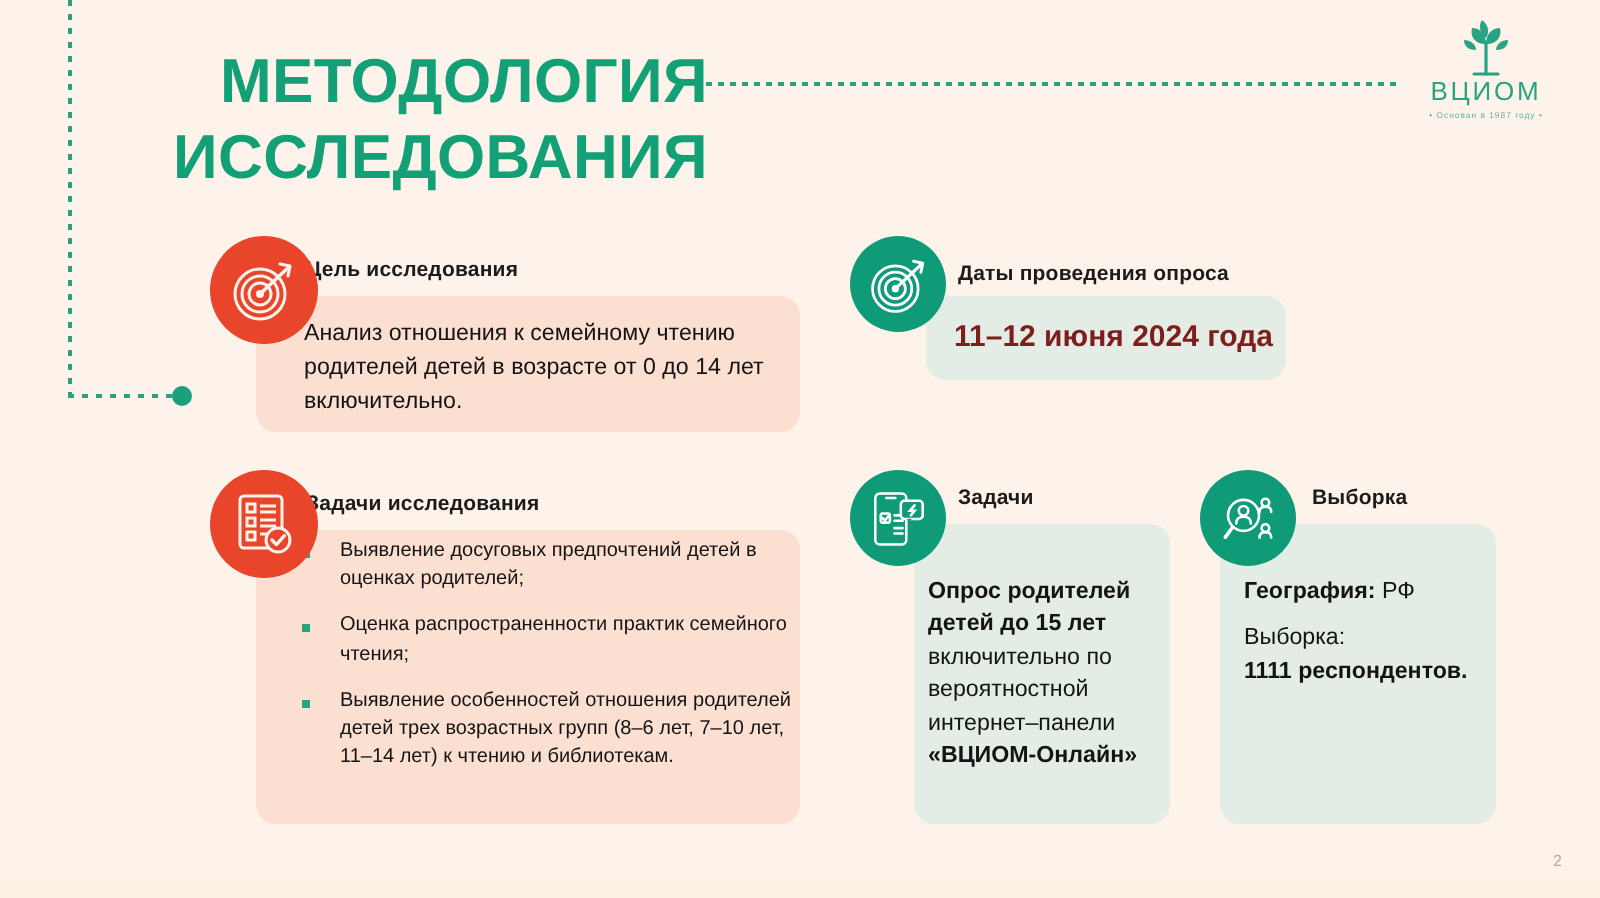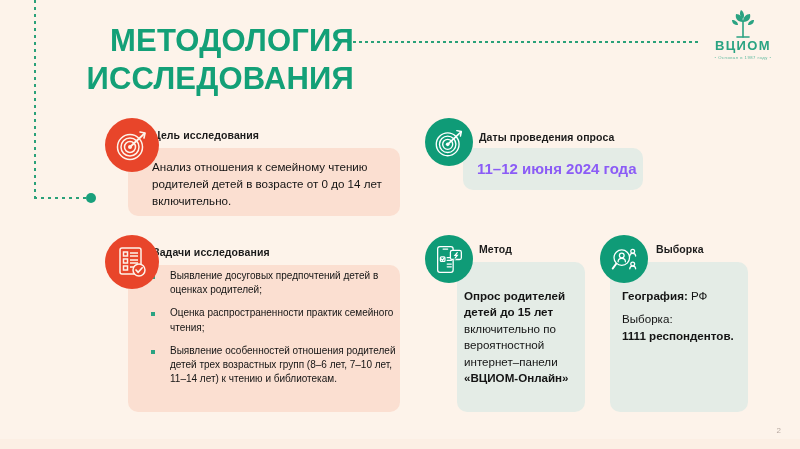--- a/index.html
+++ b/index.html
@@ -86,21 +86,21 @@
     position: absolute;
     left: 702px;
     top: 8px;
     width: 82px;
     text-align: center;
     color: #2aa382;
   }
   #logo .tree { display:block; height: 30px; }
   #logo .brand {
     font-size: 13px;
-    font-weight: bold;
+    font-weight: normal;
     letter-spacing: 1.4px;
     color: #2aa382;
     line-height: 1;
     margin-top: 1px;
   }
   #logo .tagline {
     font-size: 4.2px;
     letter-spacing: 0.5px;
     color: #57b79b;
     margin-top: 3px;
@@ -146,21 +146,21 @@
   #goal-hdr  { position:absolute; left: 153px; top: 129px; }
   #goal-panel { left: 128px; top: 148px; width: 272px; height: 68px; }
   #goal-text { left: 152px; top: 159px; width: 244px; }
 
   
   #dates-badge { left: 425px; top: 118px; width: 48px; height: 48px; }
   #dates-hdr  { position:absolute; left: 479px; top: 131px; }
   #dates-panel { left: 463px; top: 148px; width: 180px; height: 42px; }
   #dates-text {
     position: absolute; left: 477px; top: 160px;
-    font-size: 15px; font-weight: bold; color: #8b5cf6; white-space: nowrap;
+    font-size: 15px; font-weight: bold; color: #7f1d1d; white-space: nowrap;
   }
 
   
   #tasks-badge { left: 105px; top: 235px; width: 54px; height: 54px; }
   #tasks-hdr  { position:absolute; left: 153px; top: 246px; }
   #tasks-panel { left: 128px; top: 265px; width: 272px; height: 147px; }
   #tasks-list {
     position: absolute; left: 148px; top: 269px; width: 248px;
     list-style: none; margin: 0; padding: 0;
   }
@@ -293,21 +293,21 @@
         <path d="M10 5.5 H15"></path>
         <rect x="7" y="14" width="5" height="5" rx="1"></rect>
         <path d="M8 16.5 L9.3 17.8 L11.3 15.3"></path>
         <path d="M14.5 15 H19 M14.5 18 H19"></path>
         <path d="M14.5 22 H19 M14.5 25 H19"></path>
         <rect x="18" y="7" width="12" height="10" rx="2" fill="#0f9b77"></rect>
         <path d="M22 18.5 L24.5 16.8 L21.5 16.8 Z" fill="#0f9b77" stroke="none"></path>
         <path d="M25.5 9.5 L23 12.5 H25.5 L23.5 15" stroke-width="1.4"></path>
       </svg>
     </div>
-    <div class="hdr" id="method-hdr">Метод</div>
+    <div class="hdr" id="method-hdr">Задачи</div>
     <div class="panel mint" id="method-panel"></div>
     <div class="body-text" id="method-text">
       <b>Опрос родителей детей до 15 лет</b><span> включительно по вероятностной интернет–панели </span><b>«ВЦИОМ-Онлайн»</b>
     </div>
   </div>
 
   <div class="block">
     <div class="icon-badge green" id="sample-badge">
       <svg width="31" height="31" viewBox="0 0 34 34" fill="none" stroke="#ffffff" stroke-width="1.4" stroke-linecap="round">
         <circle cx="14" cy="15" r="8.5"></circle>

